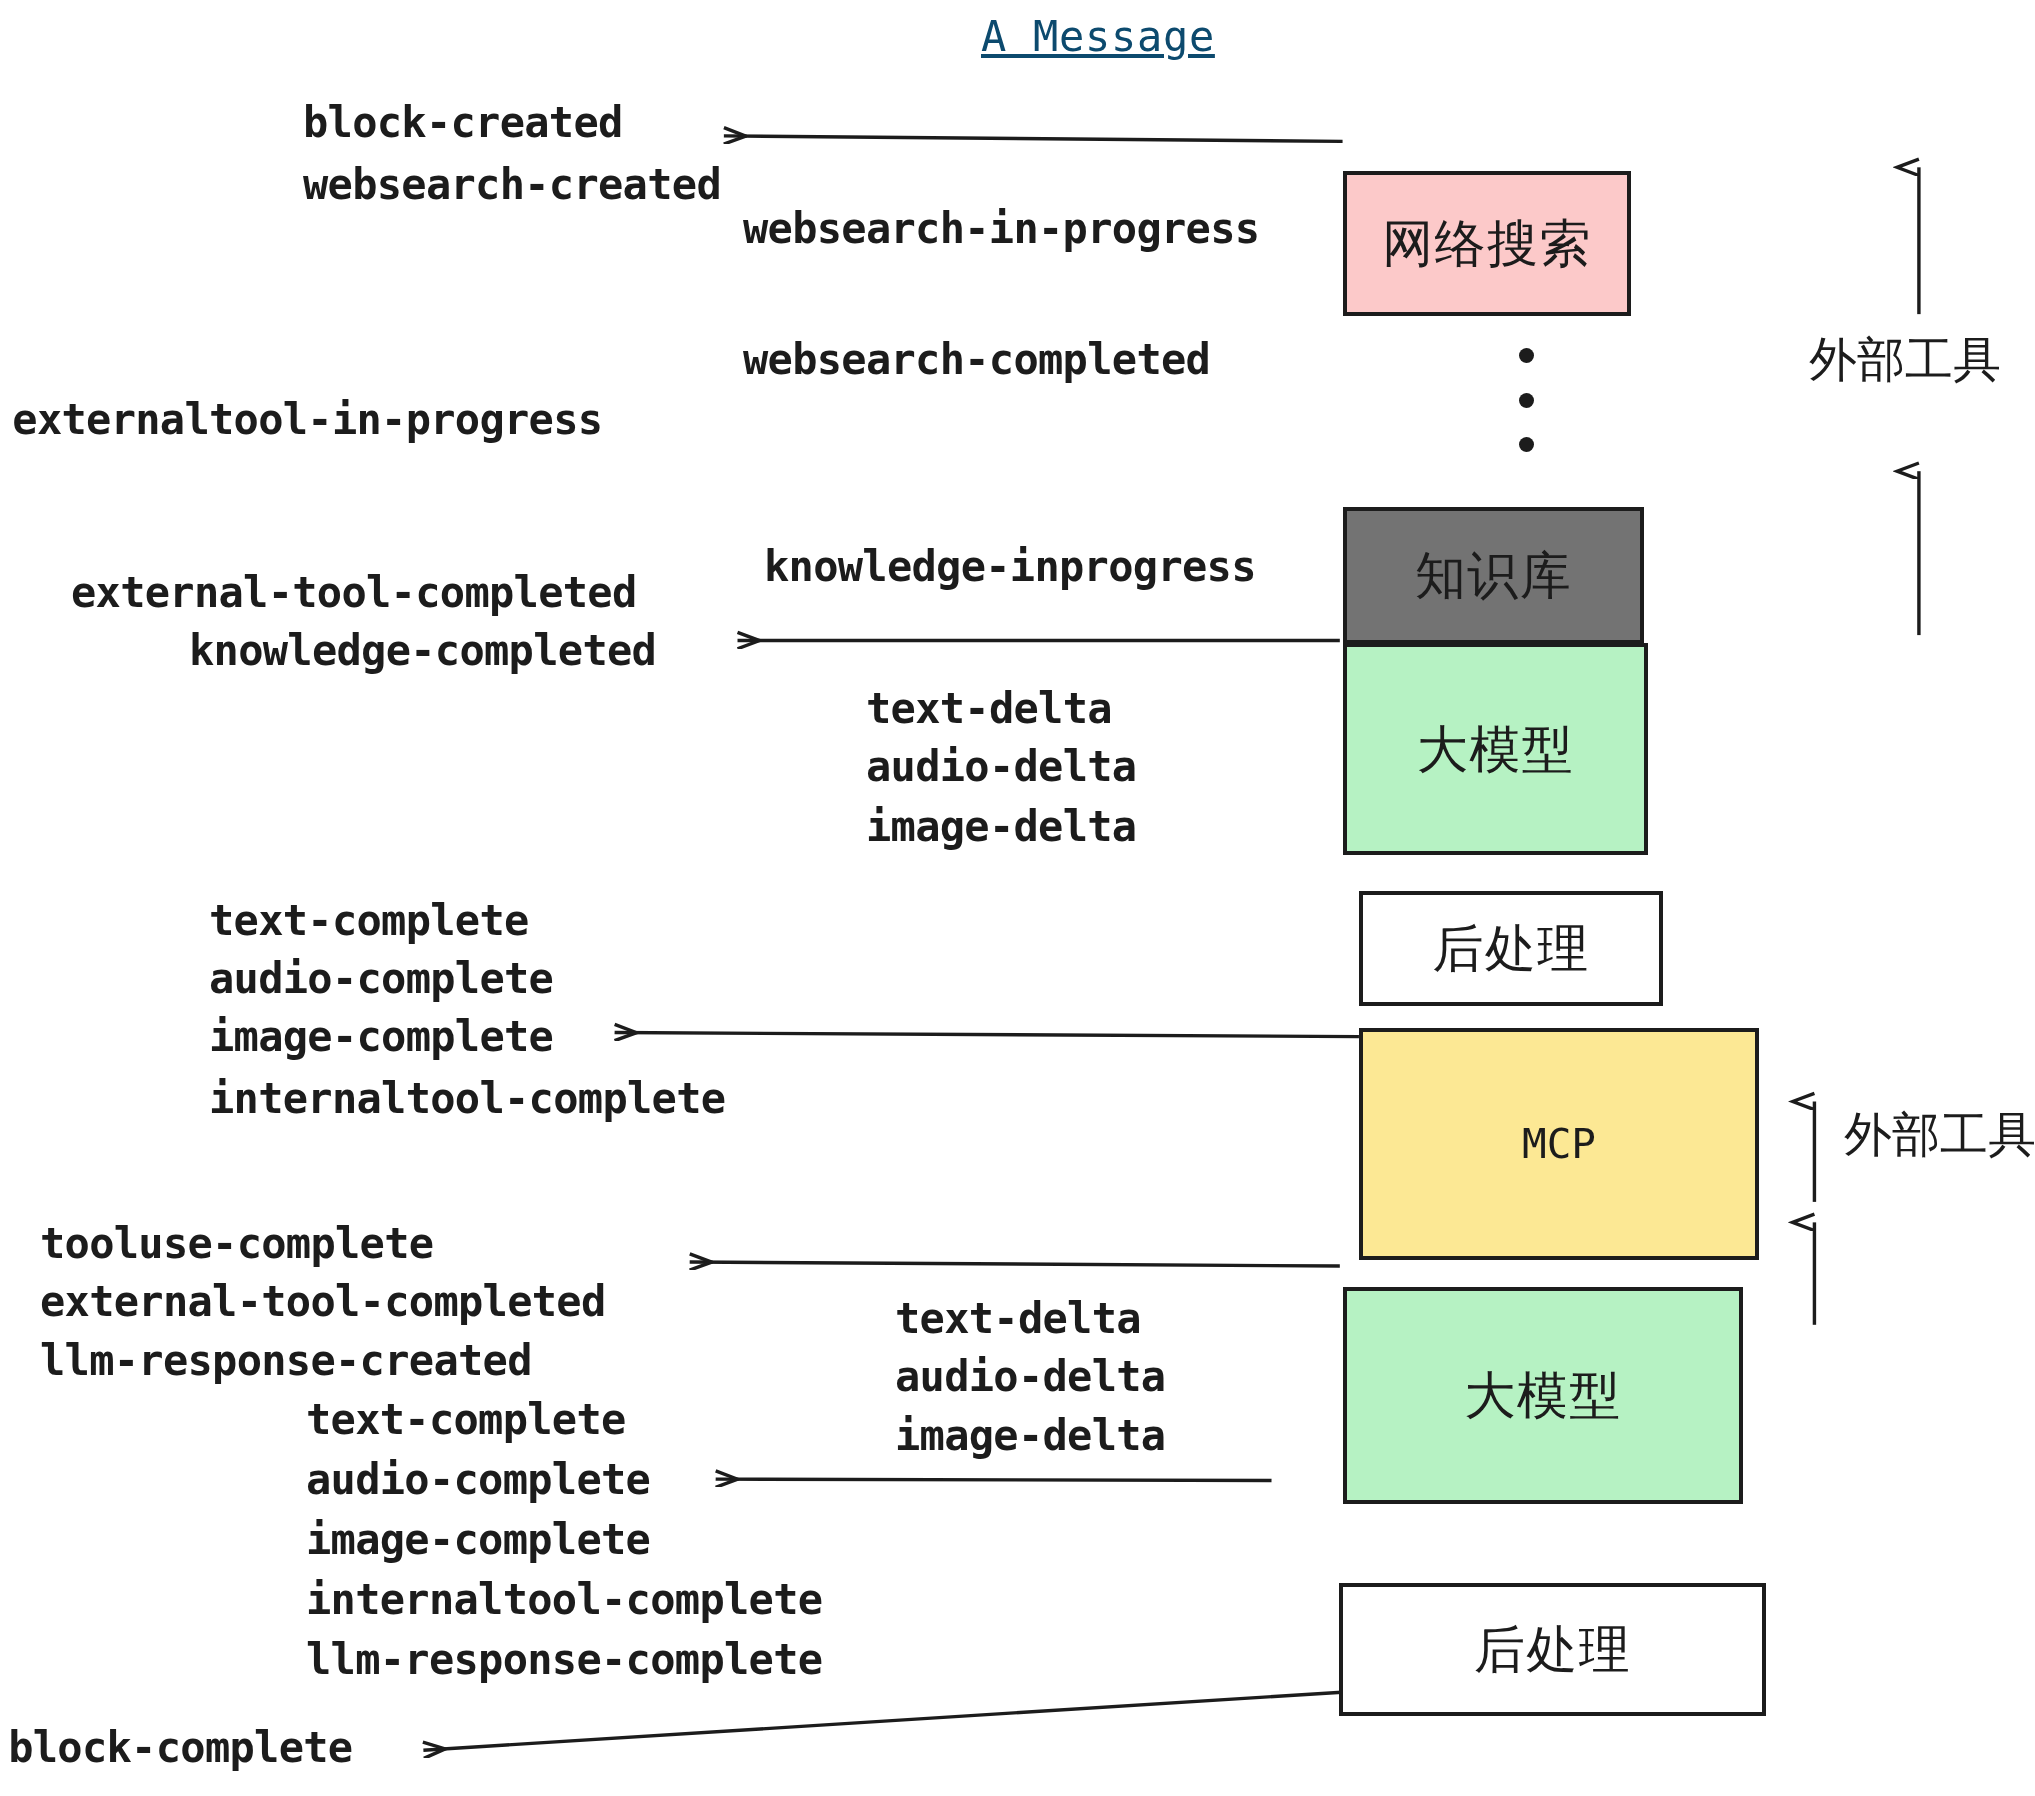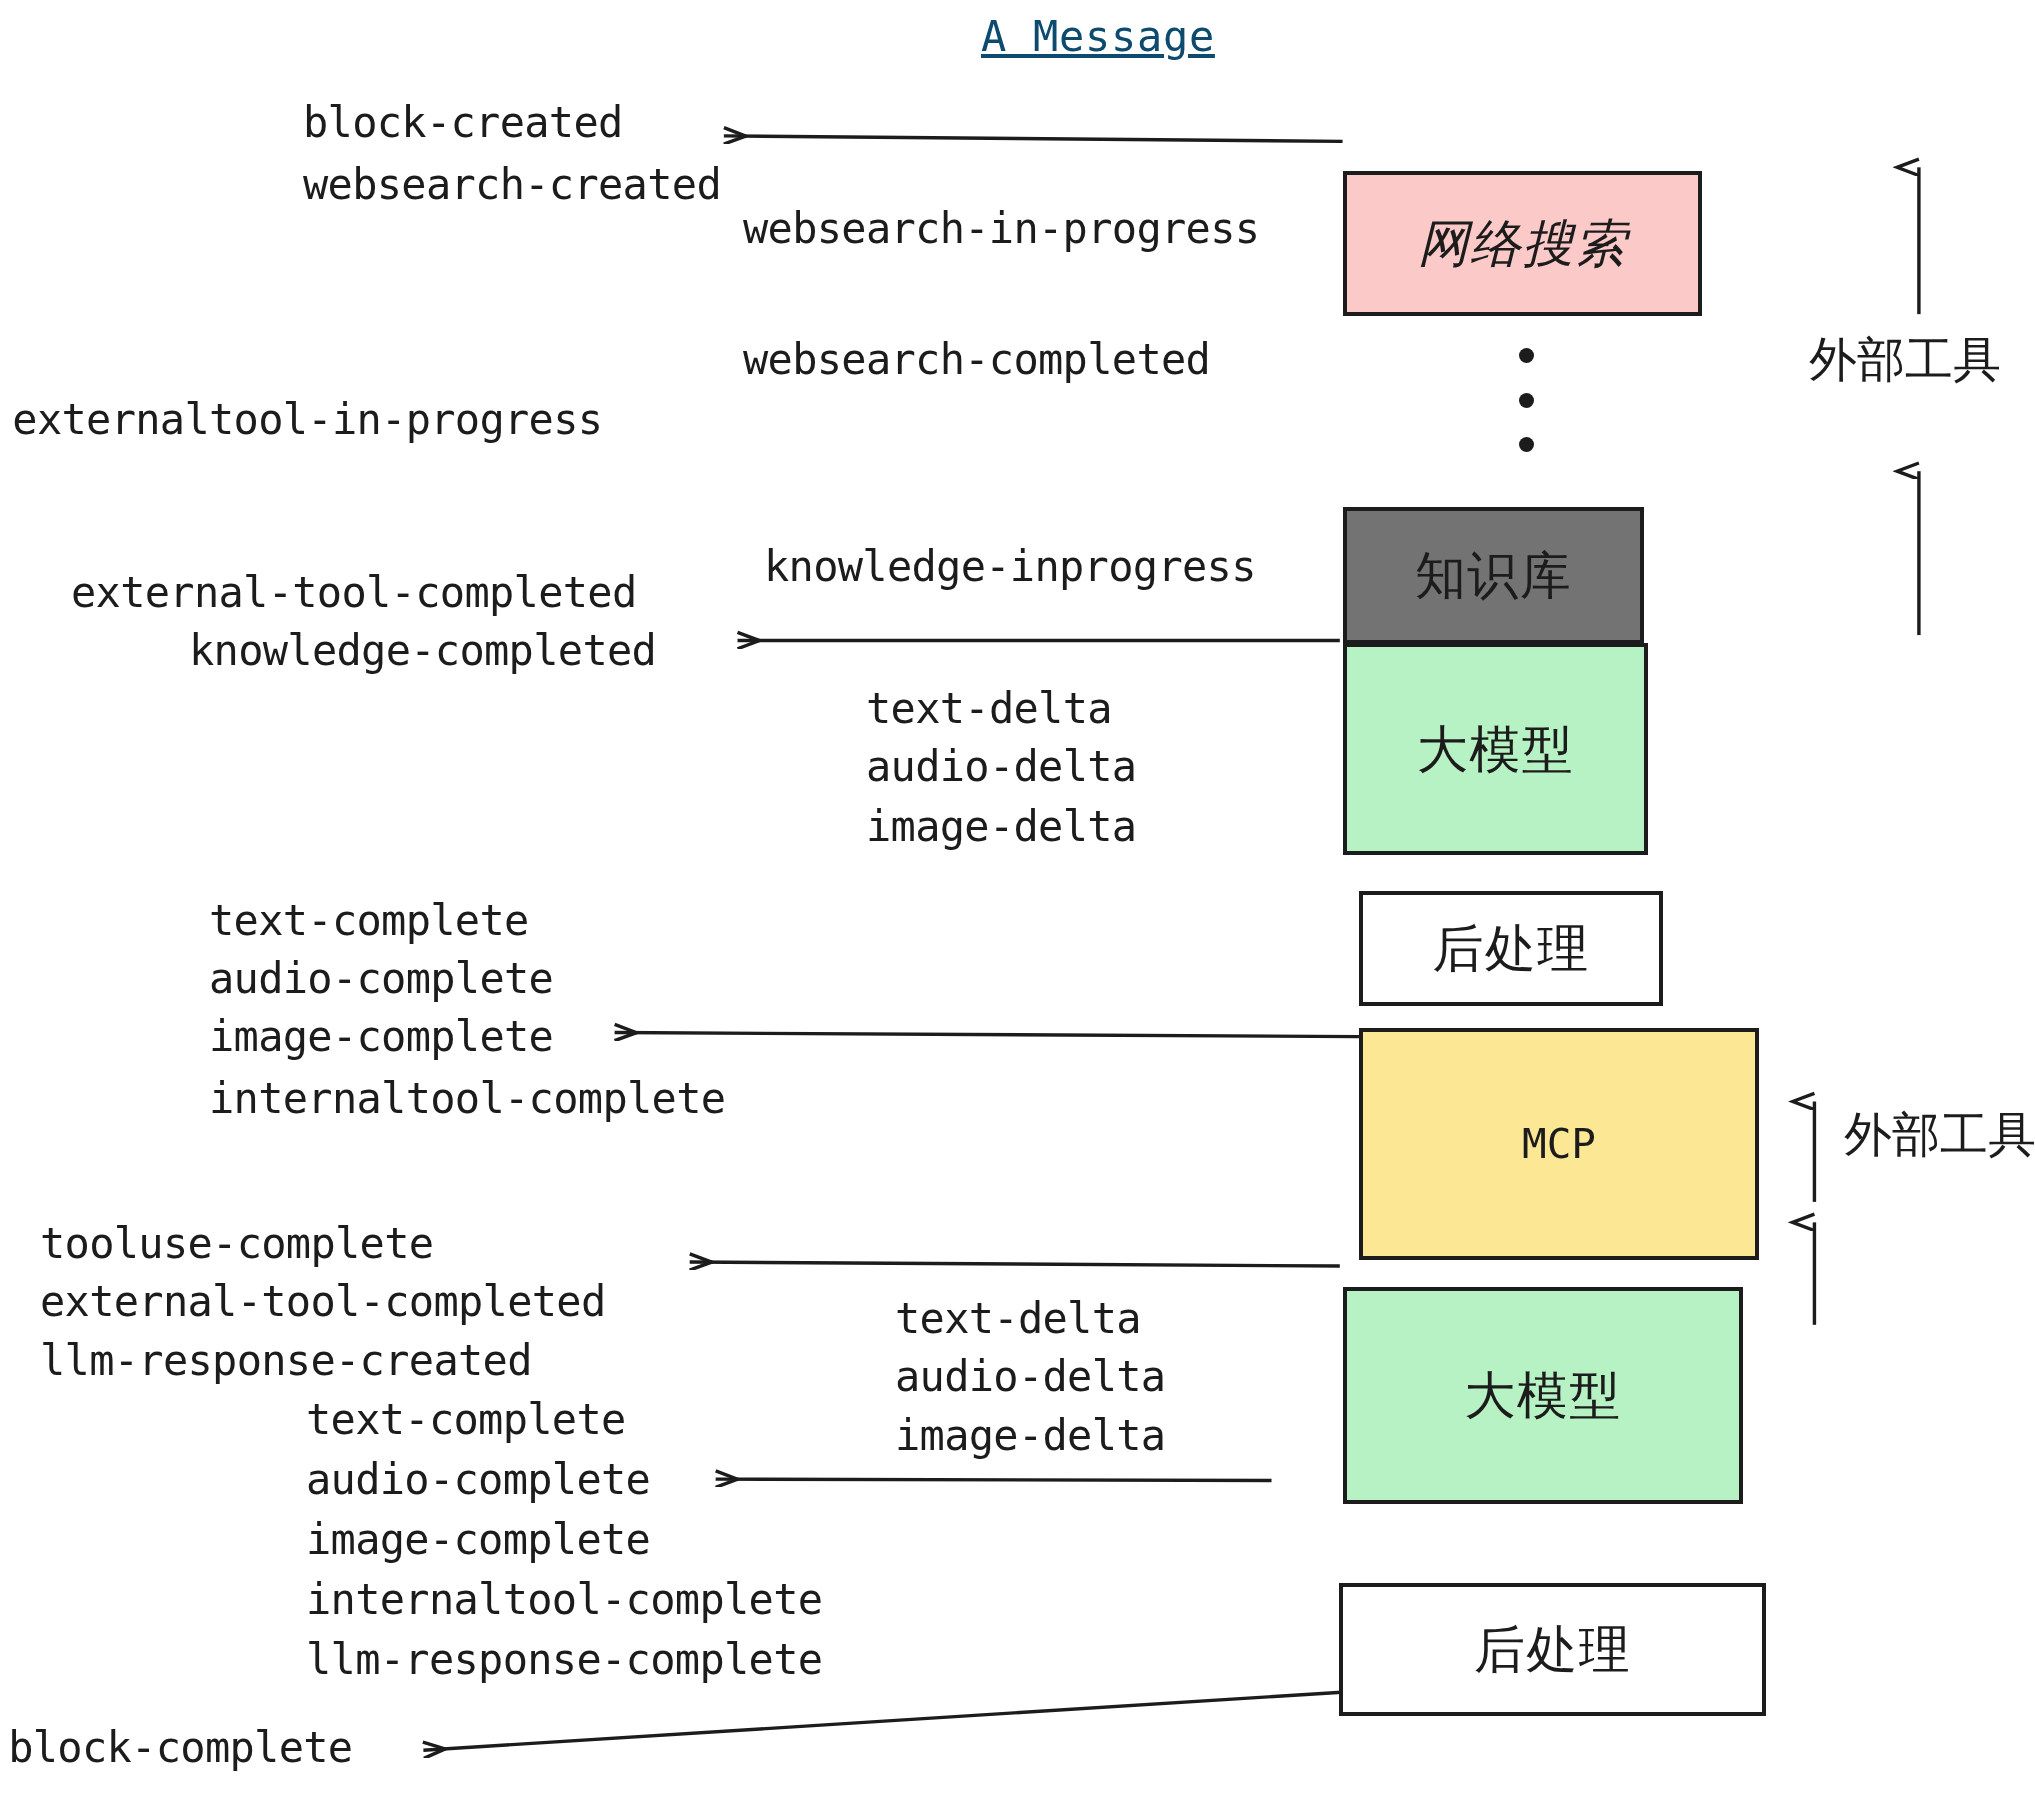--- a/index.html
+++ b/index.html
@@ -12,20 +12,21 @@
     overflow:hidden;
   }
   .evt{
     position:absolute;
     font-family:"DejaVu Sans Mono","Liberation Mono",monospace;
     font-size:42px;
     line-height:1;
     color:#1c1c1c;
     white-space:pre;
     letter-spacing:-0.7px;
+    font-weight:bold;
   }
   .title{
     position:absolute;
     font-family:"DejaVu Sans Mono","Liberation Mono",monospace;
     font-size:42px;
     color:#0c4a6e;
     white-space:pre;
     letter-spacing:0.7px;
     text-decoration:underline;
   }
@@ -106,21 +107,21 @@
 
     <line x1="1965" y1="2478" x2="620" y2="2563" stroke="#1c1c1c" stroke-width="5" marker-end="url(#ah)"></line>
 
     <line x1="2810" y1="460" x2="2810" y2="245" stroke="#1c1c1c" stroke-width="5" marker-end="url(#ahv)"></line>
     <line x1="2810" y1="690" x2="2810" y2="930" stroke="#1c1c1c" stroke-width="5" marker-end="url(#ahv)" transform="rotate(180 2810 810)"></line>
 
     <line x1="2657" y1="1760" x2="2657" y2="1613" stroke="#1c1c1c" stroke-width="5" marker-end="url(#ahv)"></line>
     <line x1="2657" y1="1790" x2="2657" y2="1940" stroke="#1c1c1c" stroke-width="5" marker-end="url(#ahv)" transform="rotate(180 2657 1865)"></line>
   </svg>
 
-  <div class="box" style="left:1343px; top:171px; width:359px; height:145px; background:#fcc9c9;font-style:italic;">
+  <div class="box" style="left:1343px; top:171px; width:288px; height:145px; background:#fcc9c9;">
     <span class="blabel">网络搜索</span>
   </div>
 
   <div class="box" style="left:1343px; top:507px; width:301px; height:137px; background:#737373;">
     <span class="blabel">知识库</span>
   </div>
 
   <div class="box" style="left:1343px; top:643px; width:305px; height:212px; background:#b6f2c3;">
     <span class="blabel">大模型</span>
   </div>

